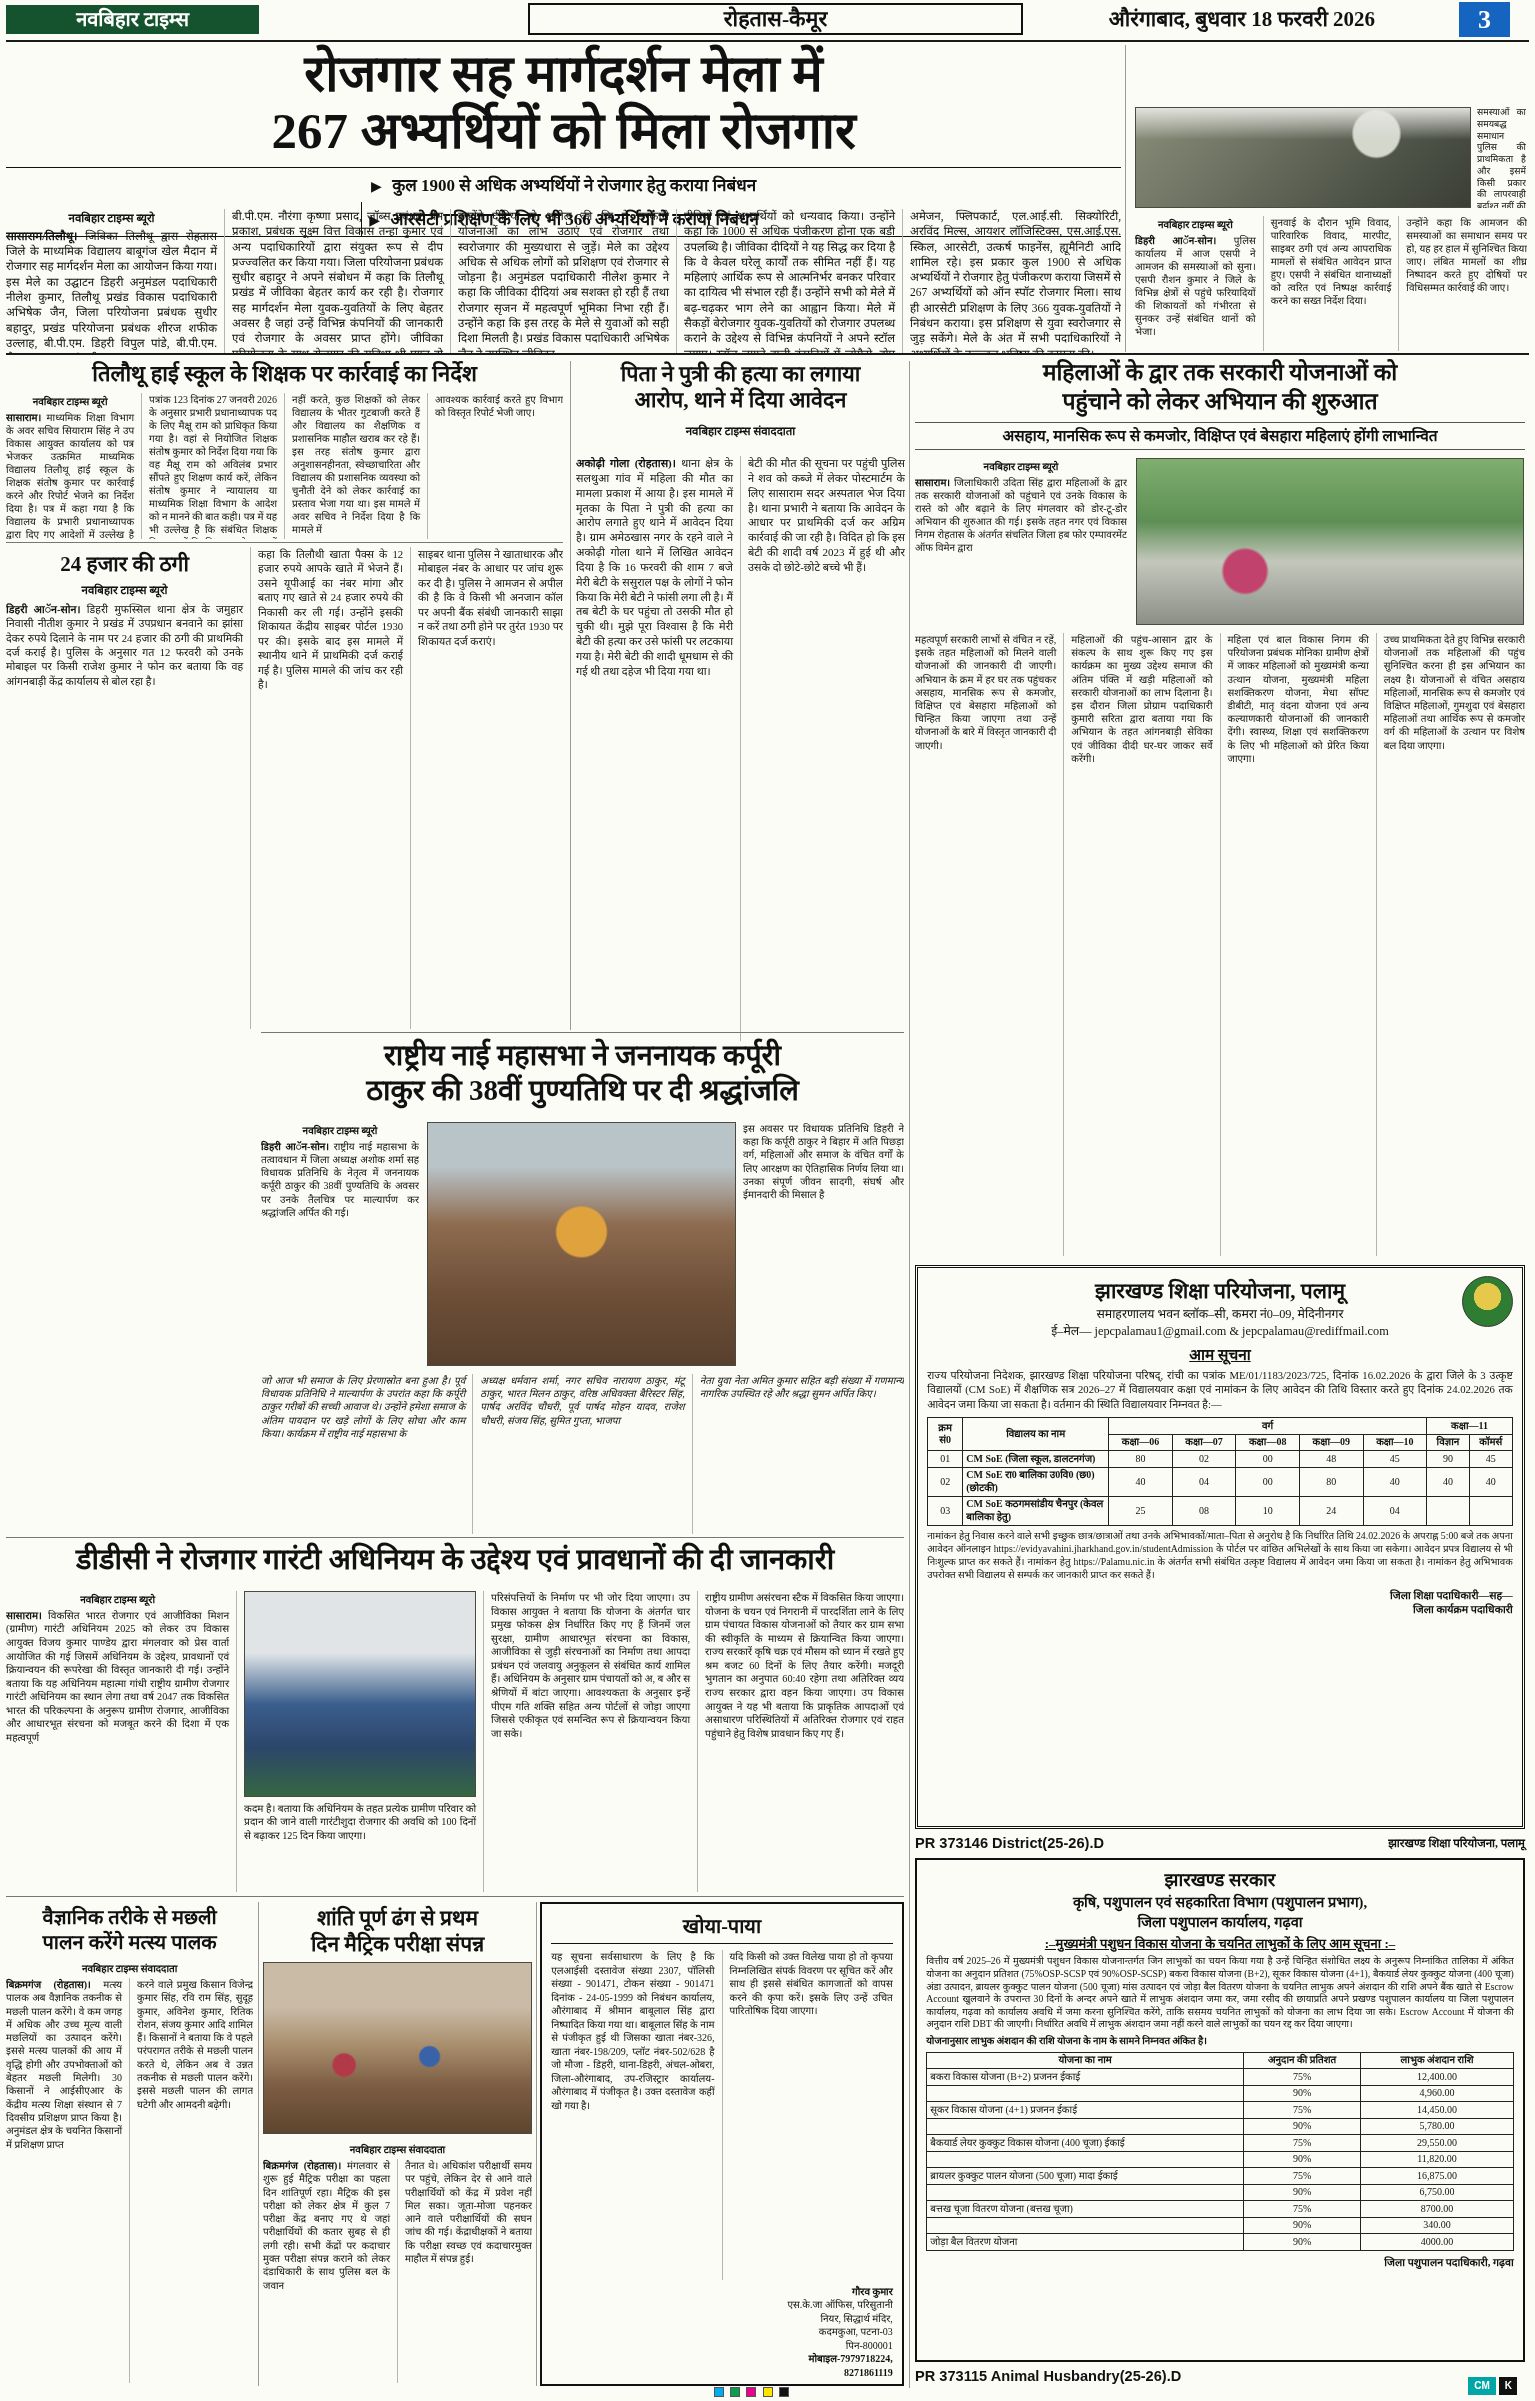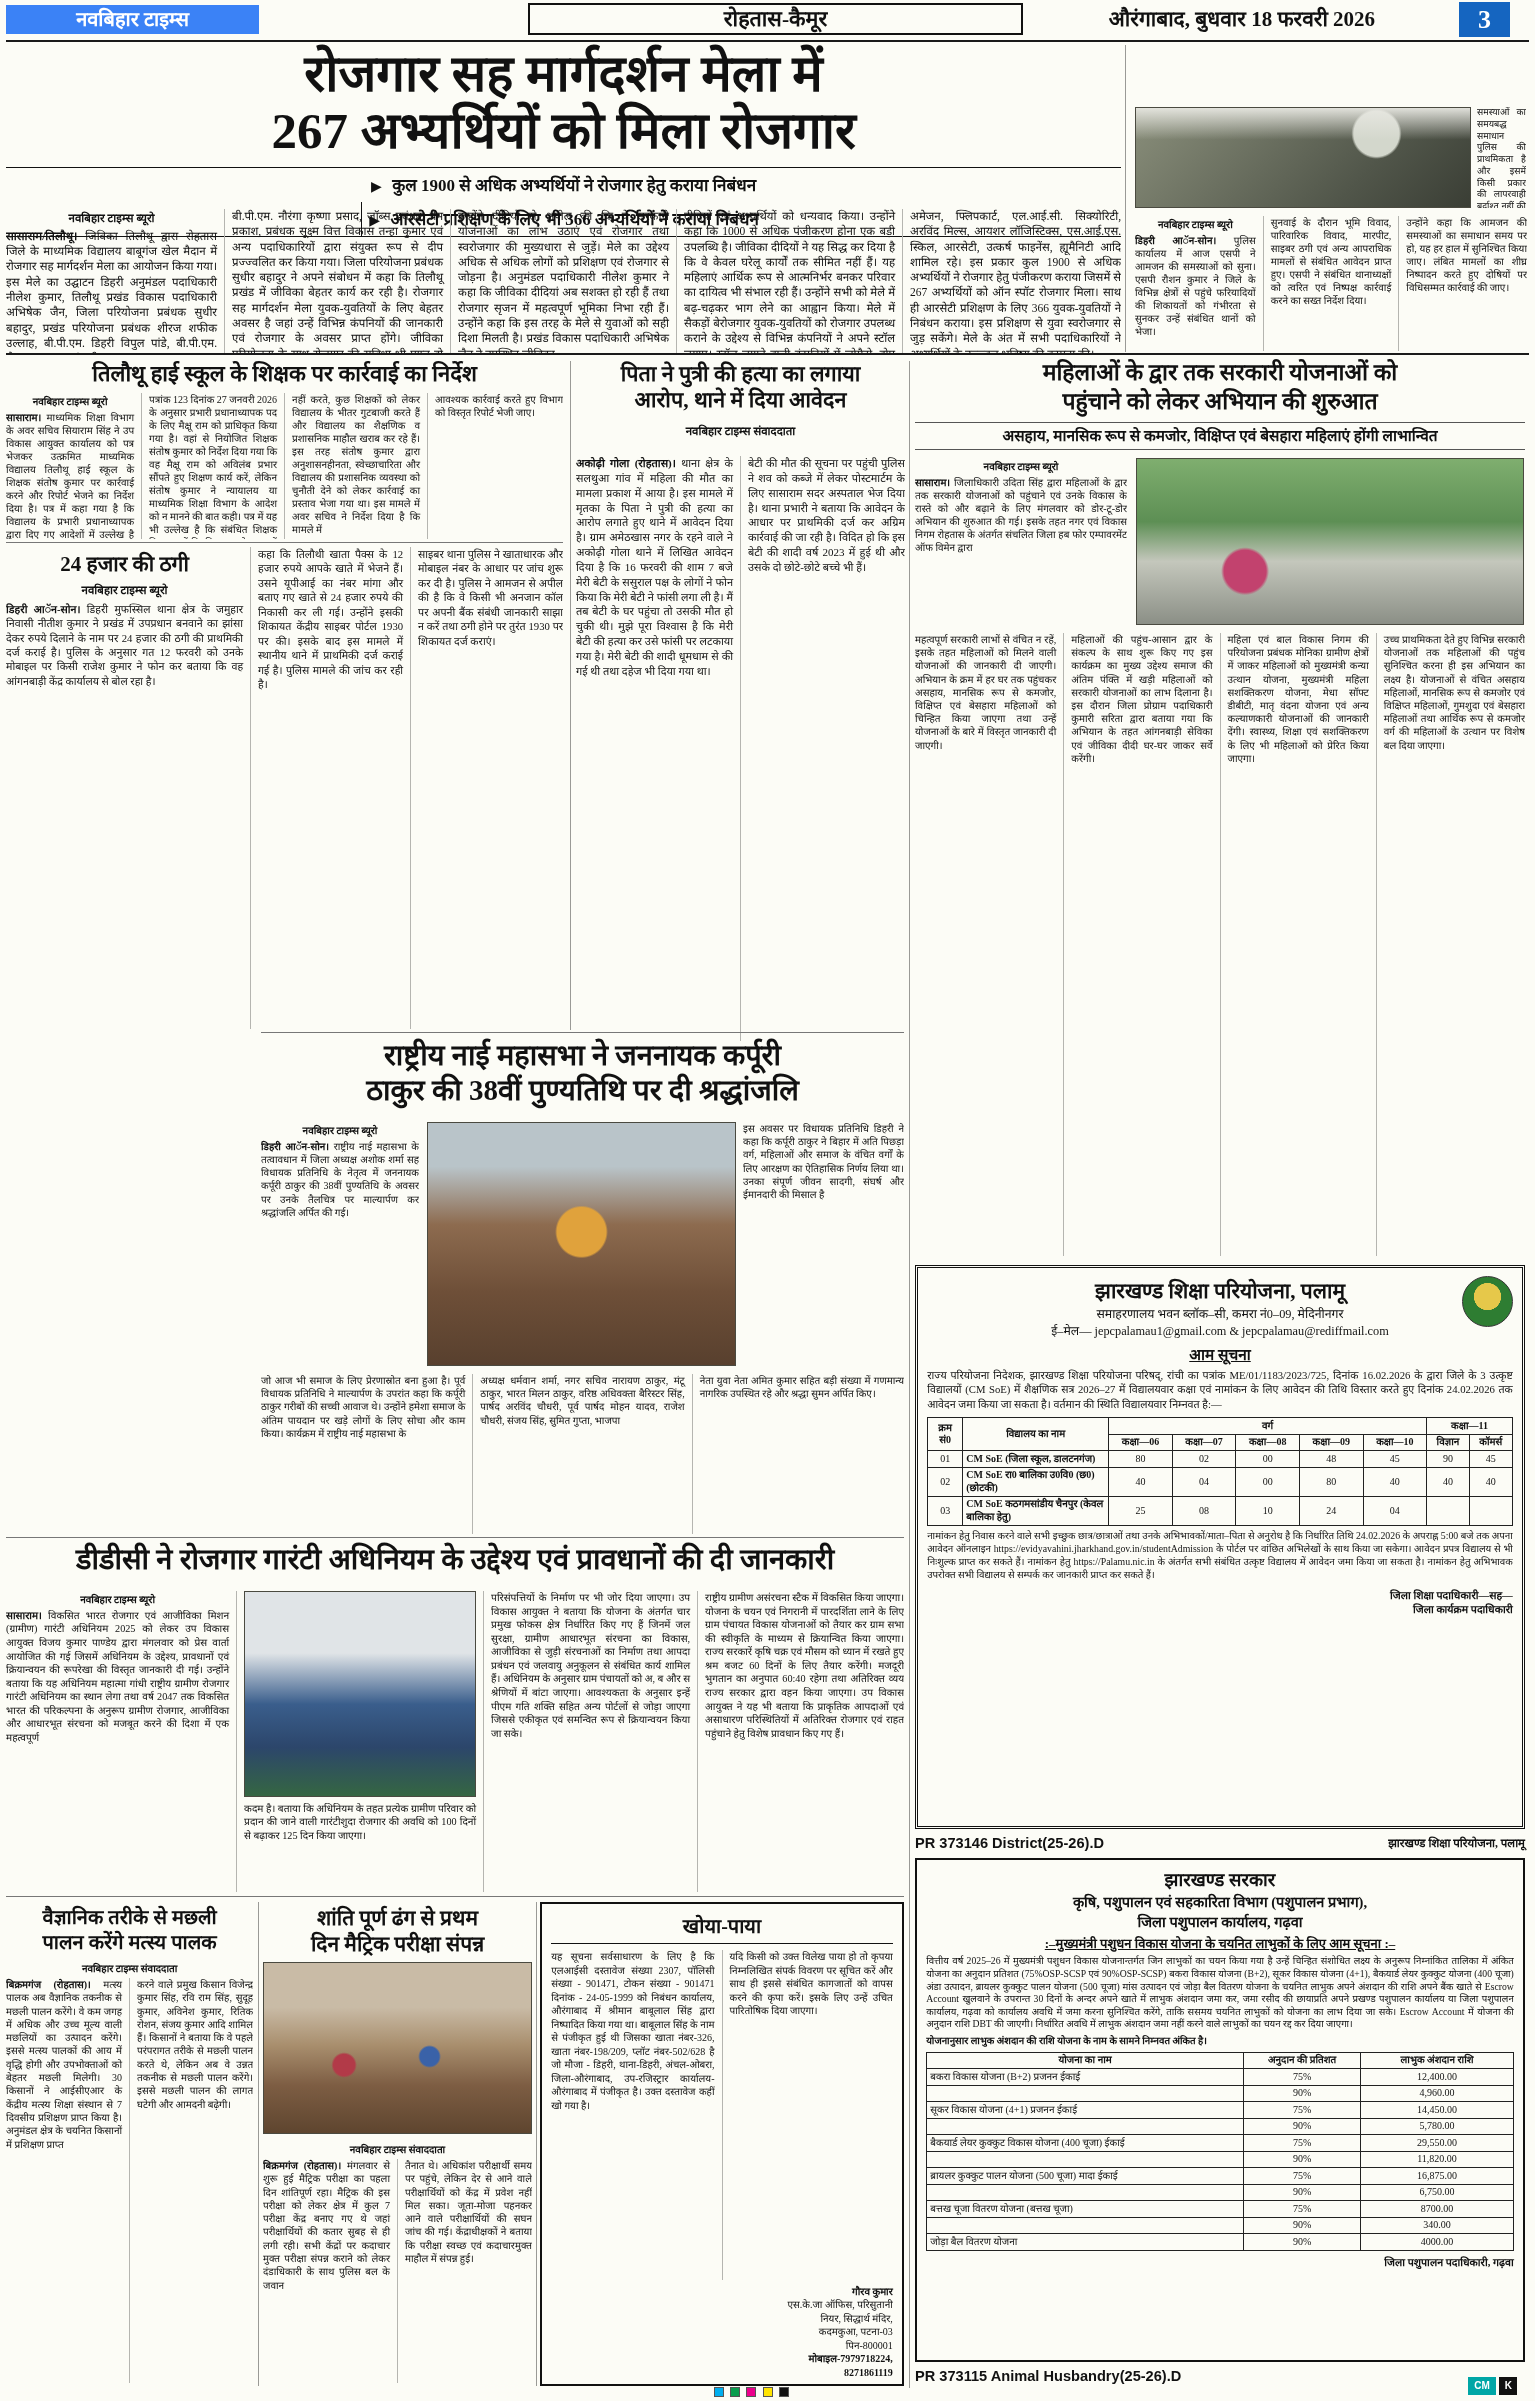--- a/index.html
+++ b/index.html
@@ -44,21 +44,21 @@
   .arrow { color:#111; font-size:14px; margin-right:6.1px; }
   .logo-circle { width:51px; height:51px; border-radius:50%; border:1.5px solid #333;
                  background: radial-gradient(circle at 50% 40%, #e6c84a 0 35%, #2e7d32 36% 100%); }
   .mark-sq { width:10px; height:10px; display:inline-block; margin-right:3.1px; border:0.8px solid #555; }
 </style>
 </head>
 <body>
 
 <div class="page">
 
-  <div class="abs c b" style="left:6.1px;top:4.6px;width:253px;height:29px;background:#3b82f6;color:#fff;font-size:20px;line-height:29px;">नवबिहार टाइम्स</div>
+  <div class="abs c b" style="left:6.1px;top:4.6px;width:253px;height:29px;background:#14532d;color:#fff;font-size:20px;line-height:29px;">नवबिहार टाइम्स</div>
   <div class="abs c b" style="left:528px;top:3.1px;width:495px;height:32px;border:2.3px solid #111;font-size:21.5px;line-height:28px;">रोहतास-कैमूर</div>
   <div class="abs c b" style="left:1030px;top:4.6px;width:424px;height:29px;font-size:21px;line-height:29px;">औरंगाबाद, बुधवार 18 फरवरी 2026</div>
   <div class="abs c b" style="left:1459px;top:1.5px;width:51px;height:35px;background:#1565c0;color:#fff;font-size:26px;line-height:35px;">3</div>
   <div class="rule-h" style="left:6.1px;top:40px;width:1523px;height:2.3px;"></div>
 
   <div class="abs c b" style="left:6.1px;top:46px;width:1115px;font-size:51px;line-height:1.12;">
     <div>रोजगार सह मार्गदर्शन मेला में</div>
     <div>267 अभ्यर्थियों को मिला रोजगार</div>
   </div>
   <div class="abs kicker" style="left:6.1px;top:167px;width:1115px;flex-direction:column;">
@@ -160,21 +160,21 @@
     <div>राष्ट्रीय नाई महासभा ने जननायक कर्पूरी</div>
     <div>ठाकुर की 38वीं पुण्यतिथि पर दी श्रद्धांजलि</div>
   </div>
   <div class="abs clip" style="left:261px;top:1122px;width:158px;height:244px;font-size:10px;line-height:1.32;">
     <div class="byline" style="font-size:10px;">नवबिहार टाइम्स ब्यूरो</div>
     <p class="j"><span class="dl">डिहरी आॅन-सोन।</span>
       <span>राष्ट्रीय नाई महासभा के तत्वावधान में जिला अध्यक्ष अशोक शर्मा सह विधायक प्रतिनिधि के नेतृत्व में जननायक कर्पूरी ठाकुर की 38वीं पुण्यतिथि के अवसर पर उनके तैलचित्र पर माल्यार्पण कर श्रद्धांजलि अर्पित की गई।</span></p>
   </div>
   <div class="abs photo photo-nai" style="left:427px;top:1122px;width:309px;height:244px;"></div>
   <div class="abs j clip" style="left:743px;top:1122px;width:161px;height:244px;font-size:10px;line-height:1.32;">इस अवसर पर विधायक प्रतिनिधि डिहरी ने कहा कि कर्पूरी ठाकुर ने बिहार में अति पिछड़ा वर्ग, महिलाओं और समाज के वंचित वर्गों के लिए आरक्षण का ऐतिहासिक निर्णय लिया था। उनका संपूर्ण जीवन सादगी, संघर्ष और ईमानदारी की मिसाल है</div>
-  <div class="abs cols clip" style="left:261px;top:1374px;width:643px;height:160px;font-size:10px;line-height:1.32;">
+  <div class="abs cols clip" style="left:261px;top:1374px;width:643px;height:160px;font-size:10px;line-height:1.32;font-style:italic;">
     <div class="j">जो आज भी समाज के लिए प्रेरणास्रोत बना हुआ है। पूर्व विधायक प्रतिनिधि ने माल्यार्पण के उपरांत कहा कि कर्पूरी ठाकुर गरीबों की सच्ची आवाज थे। उन्होंने हमेशा समाज के अंतिम पायदान पर खड़े लोगों के लिए सोचा और काम किया। कार्यक्रम में राष्ट्रीय नाई महासभा के</div>
     <div class="j">अध्यक्ष धर्मवान शर्मा, नगर सचिव नारायण ठाकुर, मंटू ठाकुर, भारत मिलन ठाकुर, वरिष्ठ अधिवक्ता बैरिस्टर सिंह, पार्षद अरविंद चौधरी, पूर्व पार्षद मोहन यादव, राजेश चौधरी, संजय सिंह, सुमित गुप्ता, भाजपा</div>
     <div class="j">नेता युवा नेता अमित कुमार सहित बड़ी संख्या में गणमान्य नागरिक उपस्थित रहे और श्रद्धा सुमन अर्पित किए।</div>
   </div>
 
   <div class="abs box clip" style="left:915px;top:1265px;width:610px;height:564px;border:3.1px double #111;padding:7.7px 9.2px;">
     <div class="logo-circle abs" style="right:9.2px;top:7.7px;"></div>
     <div class="c b" style="font-size:21px;">झारखण्ड शिक्षा परियोजना, पलामू</div>
     <div class="c" style="font-size:12.3px;margin-top:1.5px;">समाहरणालय भवन ब्लॉक–सी, कमरा नं0–09, मेदिनीनगर</div>
     <div class="c" style="font-size:12.3px;">ई–मेल— jepcpalamau1@gmail.com &amp; jepcpalamau@rediffmail.com</div>

